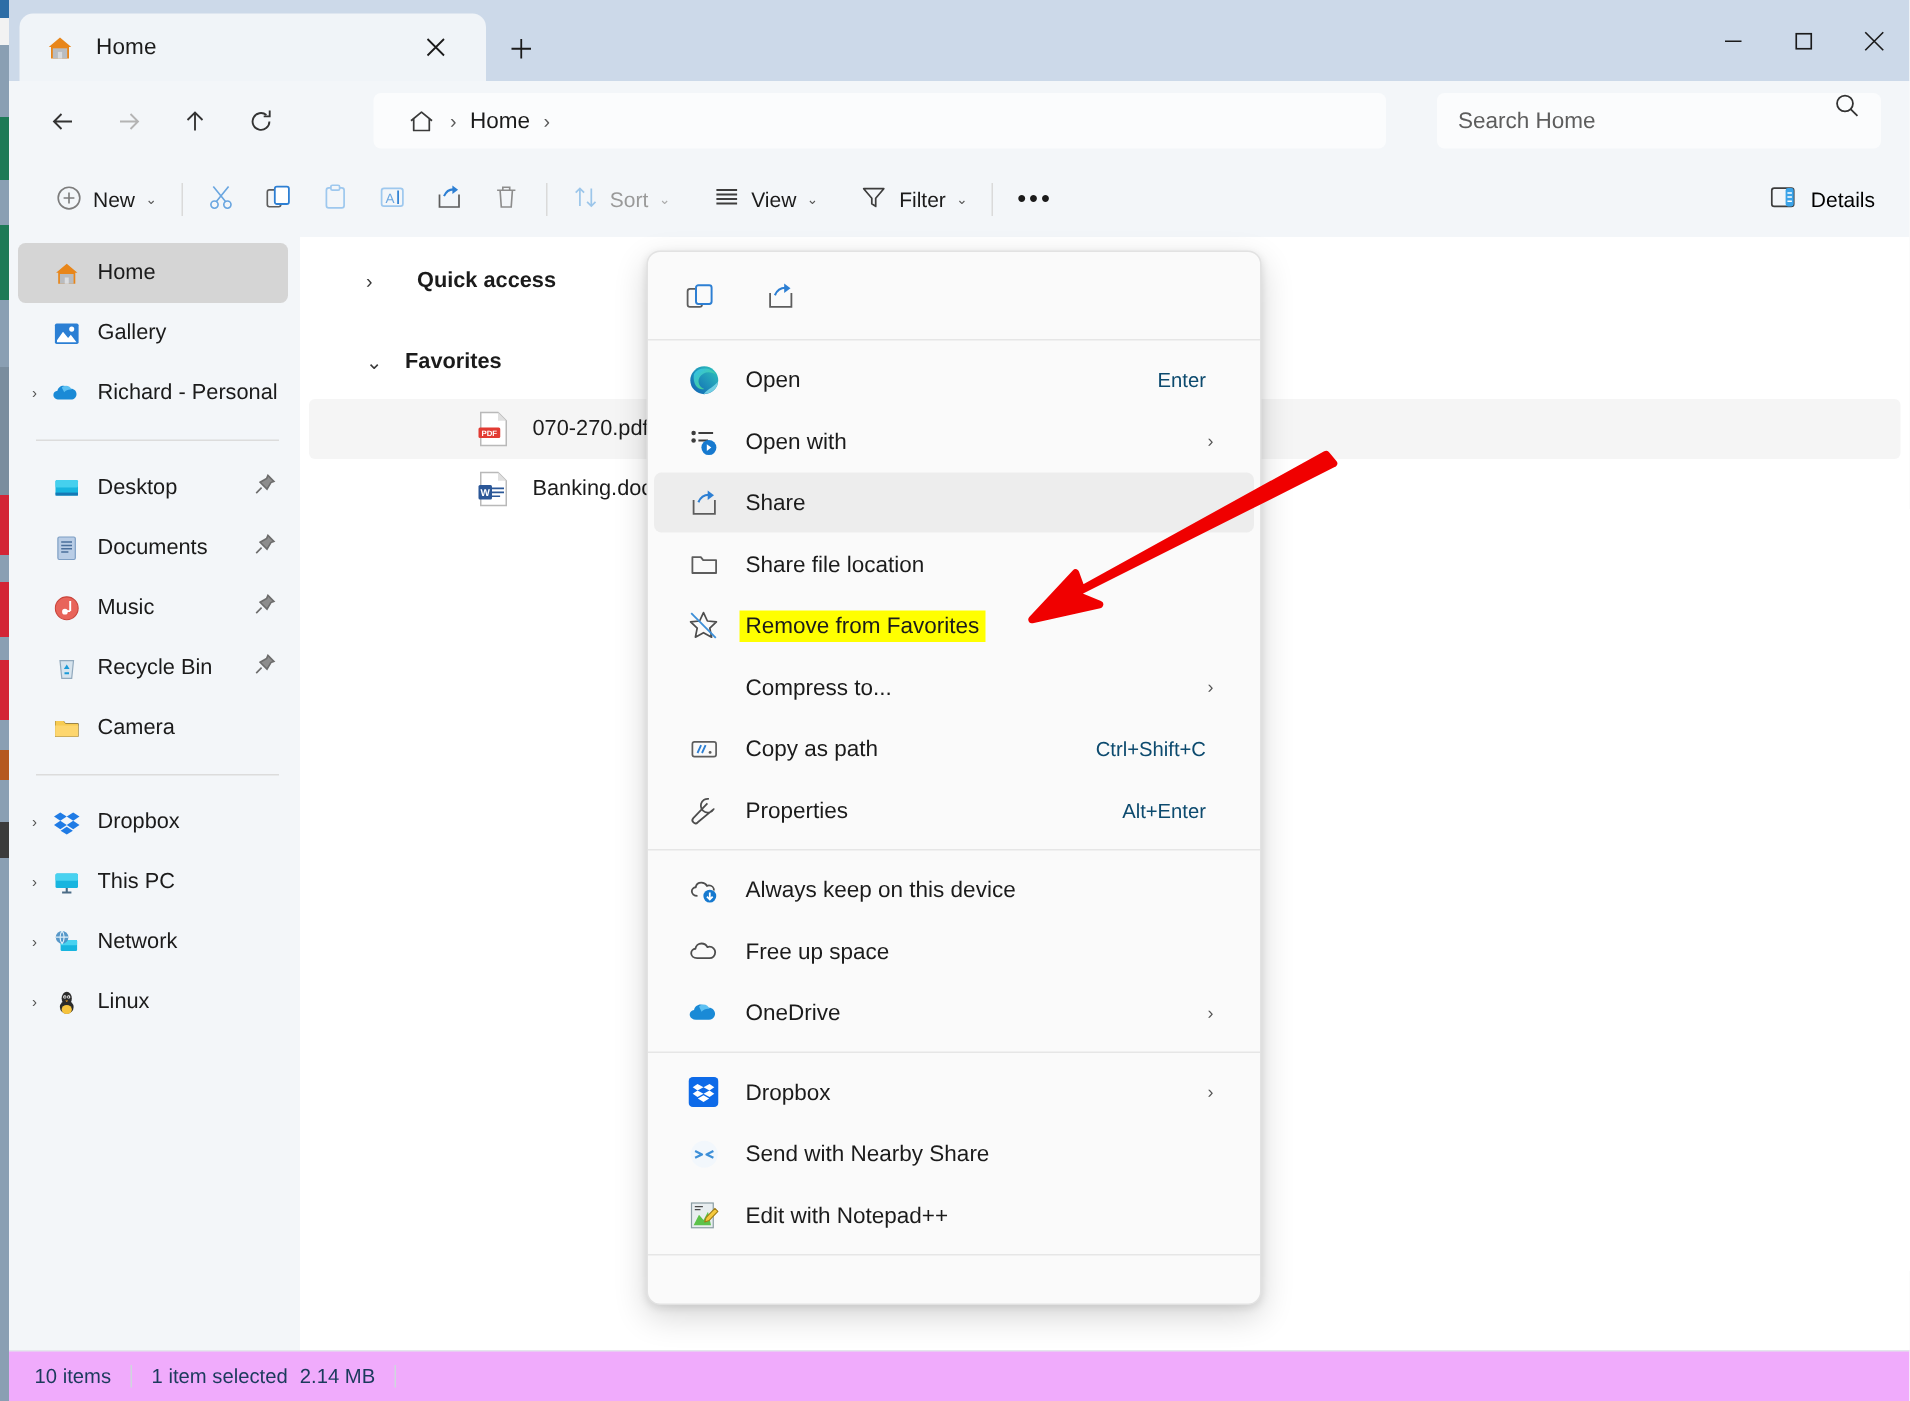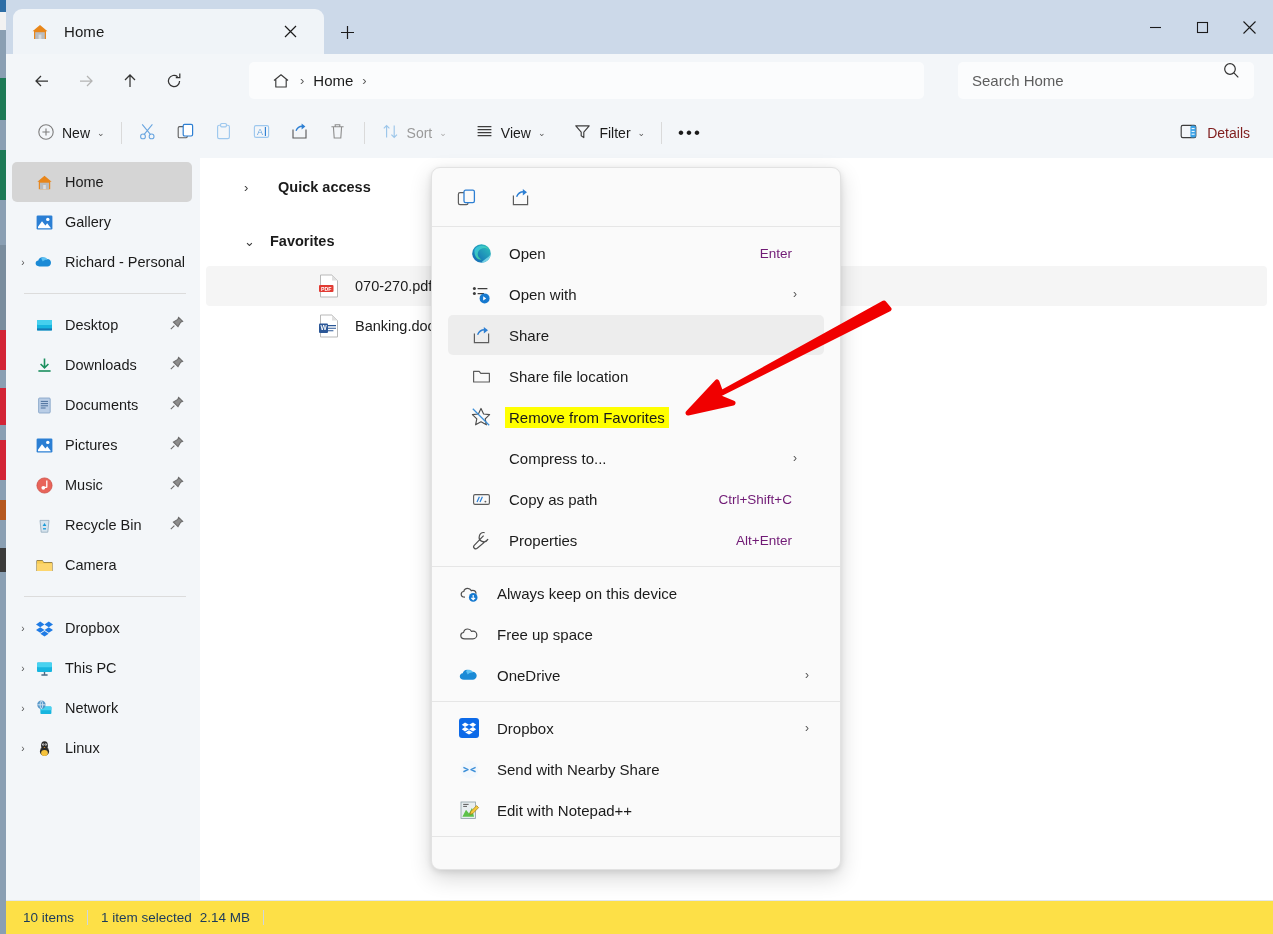--- a/index.html
+++ b/index.html
@@ -123,21 +123,21 @@
     font-size: 14px; color: #1b1b1b;
   }
   .cmd.icononly { width: 38px; justify-content: center; padding: 0; }
   .cmd.disabled { color: #9a9a9a; cursor: default; }
   .cmd-sep { width: 1px; height: 22px; background: #dadada; margin: 0 7px; }
   .chev-sm { font-size: 9px; color: #555; }
   .cmd.disabled .chev-sm { color: #aaa; }
   .details-btn {
     position: absolute; right: 12px; top: 8px; height: 34px;
     display: flex; align-items: center; gap: 9px; padding: 0 11px;
-    border-radius: 5px; cursor: pointer; font-size: 14px; color: #7f1d1d;
+    border-radius: 5px; cursor: pointer; font-size: 14px; color: #000000;
   }
 
   
   .sidebar {
     position: absolute; left: 0; top: 158px; width: 194px; height: 742px;
     background: #f3f6f9; overflow: hidden;
   }
   .sb-item {
     position: relative; height: 40px; margin: 0 8px 0 6px;
     display: flex; align-items: center; border-radius: 5px; cursor: pointer;
@@ -164,21 +164,21 @@
   .file-row {
     display: flex; align-items: center; height: 40px; margin: 0 6px;
     border-radius: 4px; cursor: pointer; font-size: 14.5px; color: #1b1b1b;
   }
   .file-row.selected { background: #f5f5f5; }
   .file-ico { width: 22px; height: 24px; margin-left: 112px; margin-right: 15px; flex:none; }
 
   
   .statusbar {
     position: absolute; left: 0; bottom: 0; width: 1267px; height: 34px;
-    background: #fde047; display: flex; align-items: center;
+    background: #f0abfc; display: flex; align-items: center;
     font-size: 13.5px; color: #1b3a5c;
   }
   .st-sep { width: 1px; height: 15px; background: #cfd6dd; margin: 0 13px; }
   .statusbar .st-first { margin-left: 17px; }
   .status-top-line { position:absolute; left:0; top:0; width:1267px; height:1px; background:#e3e7eb;}
 
   
   .ctxmenu {
     position: absolute; left: 431px; top: 167px; width: 410px; height: 703px;
     background: #fafafa;
@@ -195,21 +195,21 @@
   .ctx-div { height: 1px; background: #e6e6e6; margin: 0; }
   .ctx-item {
     position: relative; height: 40px; margin: 1px 4px;
     display: flex; align-items: center; border-radius: 5px; cursor: pointer;
     font-size: 15px; color: #1b1b1b;
   }
   .ctx-item.hover { background: #ededed; }
   .ctx-ico { width: 22px; height: 22px; margin-left: 22px; margin-right: 17px; flex: none;
              display: flex; align-items: center; justify-content: center; }
   .ctx-label.hl { background: #ffff00; padding: 2px 4px; margin: -2px -4px; }
-  .ctx-accel { position: absolute; right: 32px; font-size: 13.5px; color: #701a75; }
+  .ctx-accel { position: absolute; right: 32px; font-size: 13.5px; color: #0c4a6e; }
   .ctx-sub { position: absolute; right: 27px; font-size: 12px; color: #555; }
   .ctx-blank { height: 44px; }
 
   
   .arrow-layer {
     position: absolute; left: 0; top: 0; width: 1273px; height: 934px;
     pointer-events: none; z-index: 40;
   }
 </style>
 </head>
@@ -471,69 +471,38 @@
             </svg>
         </span>
         <span>Desktop</span>
         <span class="sb-pin">
           <svg width="15" height="15" viewBox="0 0 15 15">
               <path d="M9.6 1.4 L13.6 5.4 L11.6 6.2 L9 10.6 L4.4 6 L8.8 3.4 Z M5.4 9.6 L1.8 13.2" stroke="#6d6d6d" stroke-width="1.1" fill="#8d8d8d"></path>
             </svg>
         </span>
       </div>
 
-      <div class="sb-item">
-        <span class="sb-chev"></span>
-        <span class="sb-ico">
-          <svg width="19" height="19" viewBox="0 0 19 19">
-              <path d="M9.5 2.4 L9.5 11.6 M5.6 8 L9.5 11.9 L13.4 8" stroke="#1a8f5e" stroke-width="1.6" fill="none"></path>
-              <path d="M3.4 15 L15.6 15" stroke="#1a8f5e" stroke-width="1.6"></path>
-            </svg>
-        </span>
-        <span>Downloads</span>
-        <span class="sb-pin">
-          <svg width="15" height="15" viewBox="0 0 15 15">
-              <path d="M9.6 1.4 L13.6 5.4 L11.6 6.2 L9 10.6 L4.4 6 L8.8 3.4 Z M5.4 9.6 L1.8 13.2" stroke="#6d6d6d" stroke-width="1.1" fill="#8d8d8d"></path>
-            </svg>
-        </span>
-      </div>
 
       <div class="sb-item">
         <span class="sb-chev"></span>
         <span class="sb-ico">
           <svg width="19" height="19" viewBox="0 0 19 19">
               <rect x="3.6" y="2" width="11.6" height="15" rx="1" fill="#b9cde6"></rect>
               <rect x="3.6" y="2" width="11.6" height="15" rx="1" fill="none" stroke="#7d9ec4" stroke-width=".8"></rect>
               <path d="M5.8 5.4 L13 5.4 M5.8 7.6 L13 7.6 M5.8 9.8 L13 9.8 M5.8 12 L10.6 12" stroke="#4a6f9c" stroke-width="1"></path>
             </svg>
         </span>
         <span>Documents</span>
         <span class="sb-pin">
           <svg width="15" height="15" viewBox="0 0 15 15">
               <path d="M9.6 1.4 L13.6 5.4 L11.6 6.2 L9 10.6 L4.4 6 L8.8 3.4 Z M5.4 9.6 L1.8 13.2" stroke="#6d6d6d" stroke-width="1.1" fill="#8d8d8d"></path>
             </svg>
         </span>
       </div>
 
-      <div class="sb-item">
-        <span class="sb-chev"></span>
-        <span class="sb-ico">
-          <svg width="19" height="19" viewBox="0 0 19 19">
-              <rect x="1.6" y="2.6" width="15.8" height="13.8" rx="1.2" fill="#2b7fd4"></rect>
-              <path d="M3 13.8 L7 8.2 L10.4 12.4 L12.2 10.2 L16 15.2 L3 15.2 Z" fill="#fff"></path>
-              <circle cx="12.8" cy="6.4" r="1.7" fill="#fff"></circle>
-            </svg>
-        </span>
-        <span>Pictures</span>
-        <span class="sb-pin">
-          <svg width="15" height="15" viewBox="0 0 15 15">
-              <path d="M9.6 1.4 L13.6 5.4 L11.6 6.2 L9 10.6 L4.4 6 L8.8 3.4 Z M5.4 9.6 L1.8 13.2" stroke="#6d6d6d" stroke-width="1.1" fill="#8d8d8d"></path>
-            </svg>
-        </span>
-      </div>
 
       <div class="sb-item">
         <span class="sb-chev"></span>
         <span class="sb-ico">
           <svg width="19" height="19" viewBox="0 0 19 19">
               <circle cx="9.5" cy="9.5" r="7.6" fill="#e8645a"></circle>
               <circle cx="9.5" cy="9.5" r="7.6" fill="none" stroke="#c9453c" stroke-width=".7"></circle>
               <path d="M11.8 4.6 L11.8 11.4 M8.6 11.4 L11.8 11.4" stroke="#fff" stroke-width="1.3" fill="none"></path>
               <circle cx="8.3" cy="11.8" r="1.9" fill="#fff"></circle>
             </svg>
@@ -698,21 +667,21 @@
       <div class="ctx-ibtn">
         <svg width="21" height="21" viewBox="0 0 21 21">
             <path d="M3.4 8.4 L3.4 17.6 L17.6 17.6 L17.6 8.4" stroke="#5d5d5d" stroke-width="1.2" fill="none"></path>
             <path d="M6.6 9.8 C8.8 4.8 12.8 4.6 15.2 5" stroke="#2d7fd3" stroke-width="1.45" fill="none"></path>
             <path d="M12.8 2 L17 5.2 L12.8 8.4 Z" fill="#2d7fd3"></path>
           </svg>
       </div>
     </div>
     <div class="ctx-div"></div>
 
-    <div style="padding:5px 12px">
+    <div style="padding:5px 0">
 
       <div class="ctx-item">
         <span class="ctx-ico">
           <svg width="21" height="21" viewBox="0 0 21 21">
             <defs>
                 <linearGradient id="eg1" x1="0" y1="1" x2="1" y2="0">
                   <stop offset="0" stop-color="#0f5fb5"></stop>
                   <stop offset="1" stop-color="#2fc7bd"></stop>
                 </linearGradient>
             <linearGradient id="eg2" x1="0" y1="0" x2="1" y2="1">

